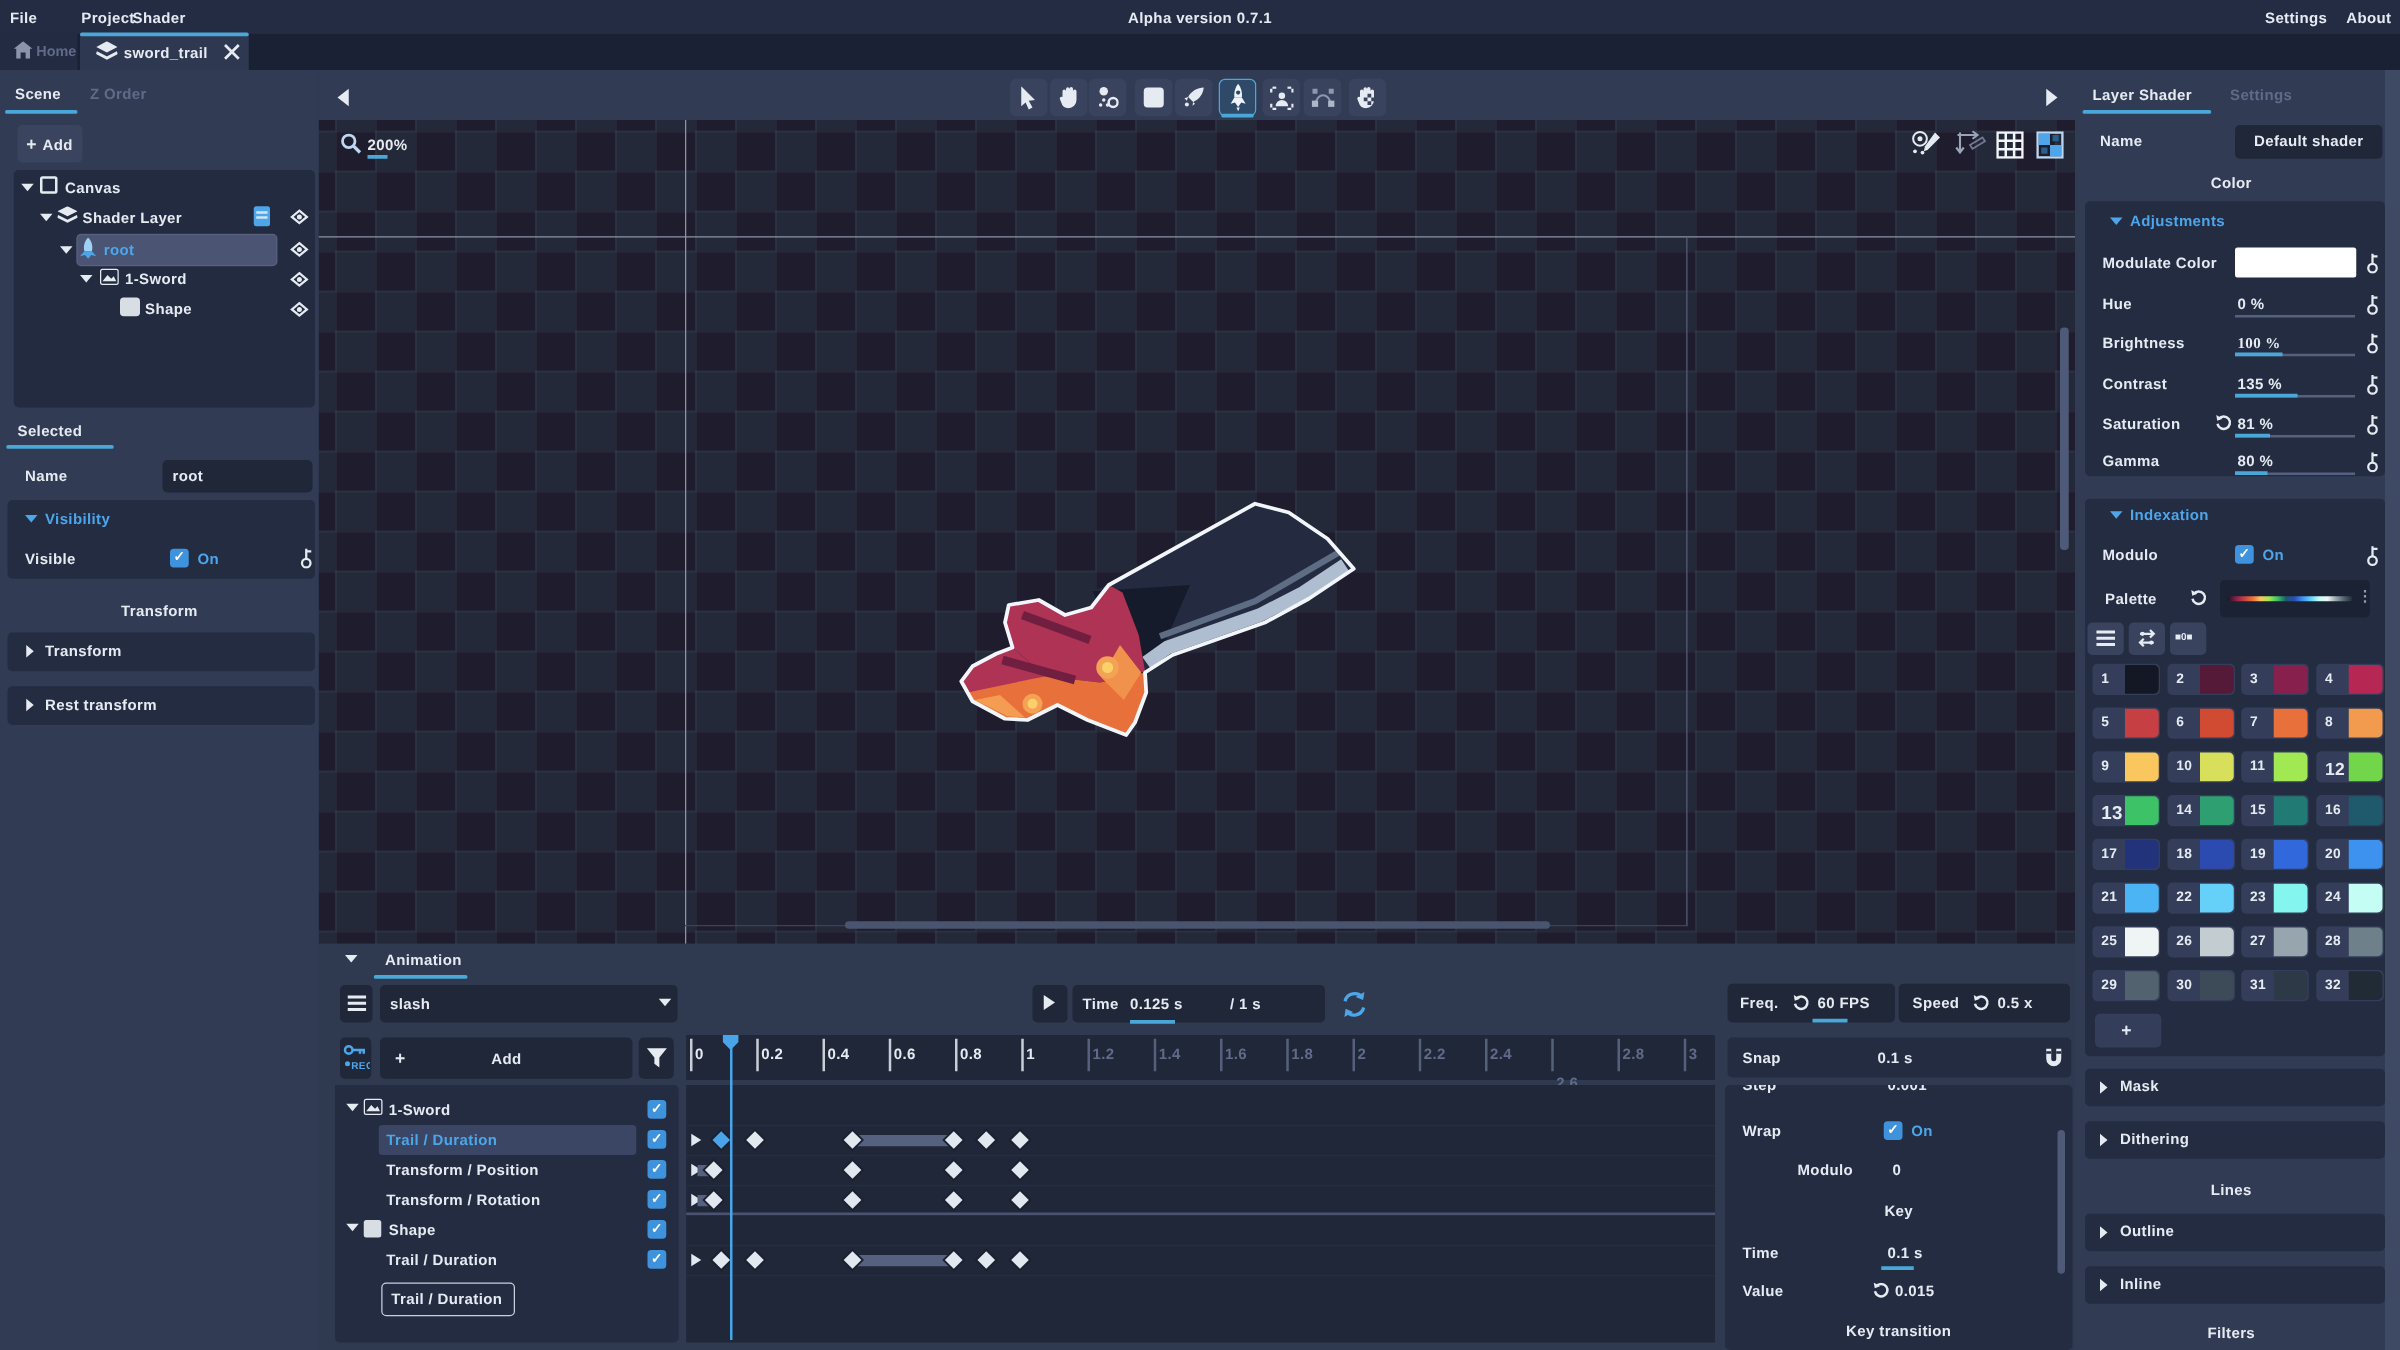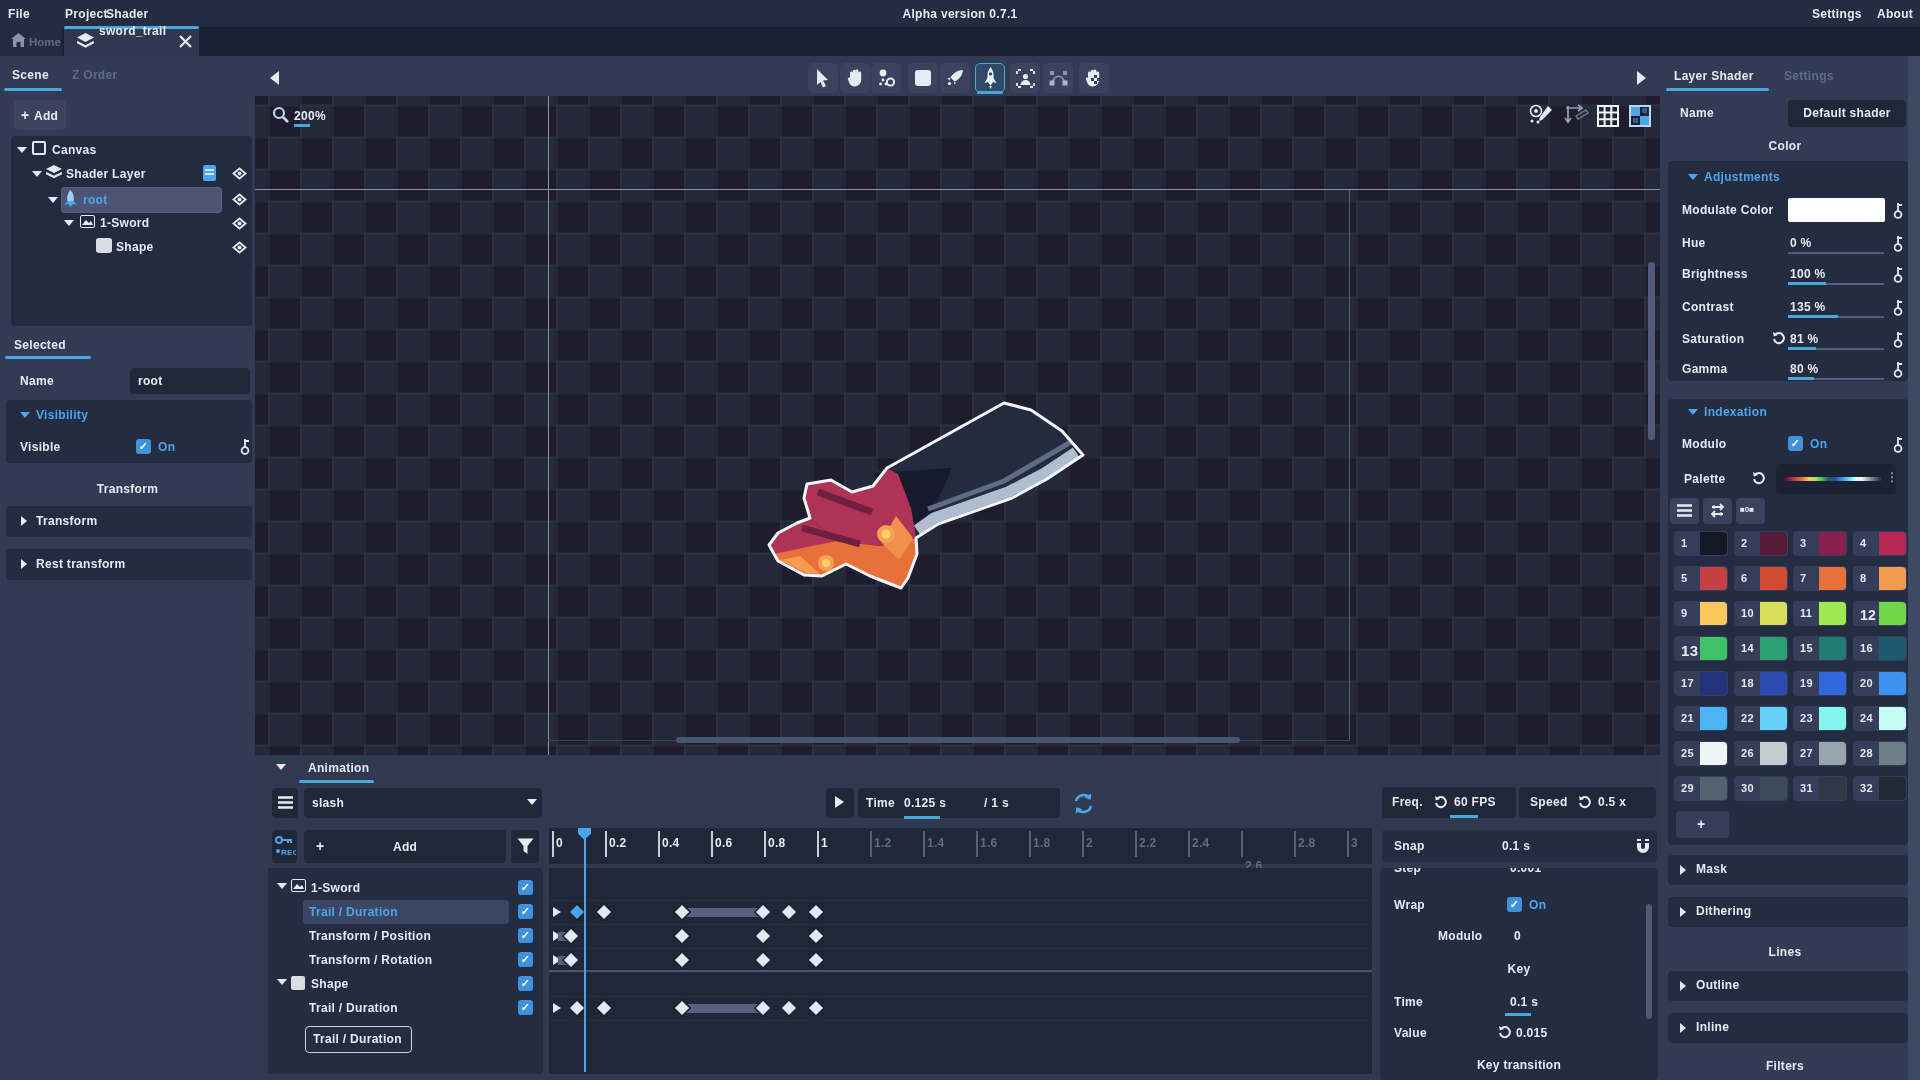--- a/index.html
+++ b/index.html
@@ -44,21 +44,21 @@
 </div>
   <div class="a gray" style="left:29px;top:36px;font-size:11.5px;letter-spacing:0;">Home</div>
   <div class="a" style="left:64px;top:27px;width:135px;height:29px;background:#2e3850;"></div>
   <div class="a ul" style="left:64px;top:26px;width:135px;"></div>
   <div class="a" id="tabicon" style="left:77px;top:33px;">
 <svg width="17" height="16" viewBox="0 0 17 16">
         <path d="M8.5 0 L17 4.5 L8.5 9 L0 4.5 Z" fill="#e6ebf2"></path>
         <path d="M0 9 L8.5 13.5 L17 9" fill="none" stroke="#e6ebf2" stroke-width="2.4"></path>
       </svg>
 </div>
-  <div class="a" style="left:99px;top:24px;text-align:center;">sword_trail</div>
+  <div class="a" style="left:99px;top:35px;text-align:center;">sword_trail</div>
   <div class="a" id="tabx" style="left:179px;top:35px;">
 <svg width="13" height="13" viewBox="0 0 13 13">
         <path d="M1 1 L12 12 M12 1 L1 12" stroke="#e6ebf2" stroke-width="2.2"></path>
       </svg>
 </div>
 
   <div class="a" style="left:0;top:56px;width:255px;height:1024px;background:#313b54;"></div>
   <div class="a" style="left:12px;top:68px;">Scene</div>
   <div class="a ul" style="left:4px;top:88px;width:58px;"></div>
   <div class="a gray" style="left:72px;top:68px;">Z Order</div>
@@ -505,21 +505,21 @@
         <circle cx="5" cy="12.5" r="3.4" fill="none" stroke="#e6ebf2" stroke-width="1.8"></circle>
         <path d="M5 9.5 V1 M5 3 H9" stroke="#e6ebf2" stroke-width="1.8"></path>
       </svg>
 <div class="a" style="left:1790px;top:236px;">0 %</div>
 <div class="a" style="left:1788px;top:252px;width:96px;height:2px;background:#55617e;"></div>
 <div class="a" style="left:1682px;top:267px;">Brightness</div>
 <svg class="a" style="left:1893px;top:266px" width="11" height="17" viewBox="0 0 11 17">
         <circle cx="5" cy="12.5" r="3.4" fill="none" stroke="#e6ebf2" stroke-width="1.8"></circle>
         <path d="M5 9.5 V1 M5 3 H9" stroke="#e6ebf2" stroke-width="1.8"></path>
       </svg>
-<div class="a" style="left:1790px;top:267px;">100 %</div>
+<div class="a" style="left:1790px;top:267px;font-family:Liberation Serif, serif;">100 %</div>
 <div class="a" style="left:1788px;top:283px;width:96px;height:2px;background:#55617e;"></div>
 <div class="a" style="left:1788px;top:282px;width:38px;height:3px;background:#4aa8d8;"></div>
 <div class="a" style="left:1682px;top:300px;">Contrast</div>
 <svg class="a" style="left:1893px;top:299px" width="11" height="17" viewBox="0 0 11 17">
         <circle cx="5" cy="12.5" r="3.4" fill="none" stroke="#e6ebf2" stroke-width="1.8"></circle>
         <path d="M5 9.5 V1 M5 3 H9" stroke="#e6ebf2" stroke-width="1.8"></path>
       </svg>
 <div class="a" style="left:1790px;top:300px;">135 %</div>
 <div class="a" style="left:1788px;top:316px;width:96px;height:2px;background:#55617e;"></div>
 <div class="a" style="left:1788px;top:315px;width:50px;height:3px;background:#4aa8d8;"></div>

